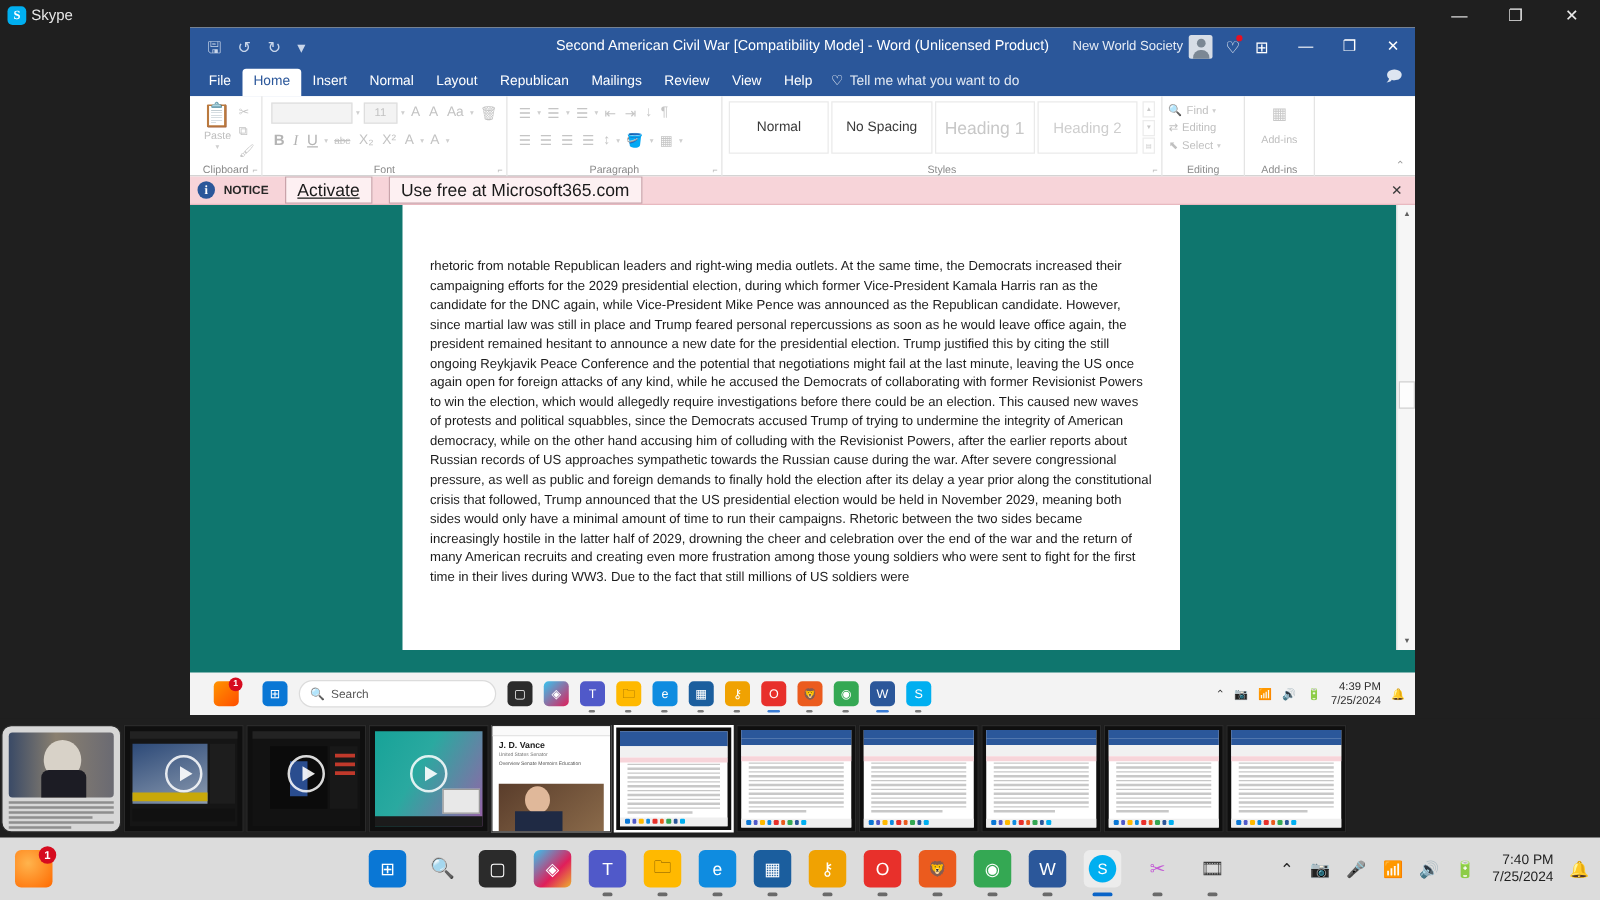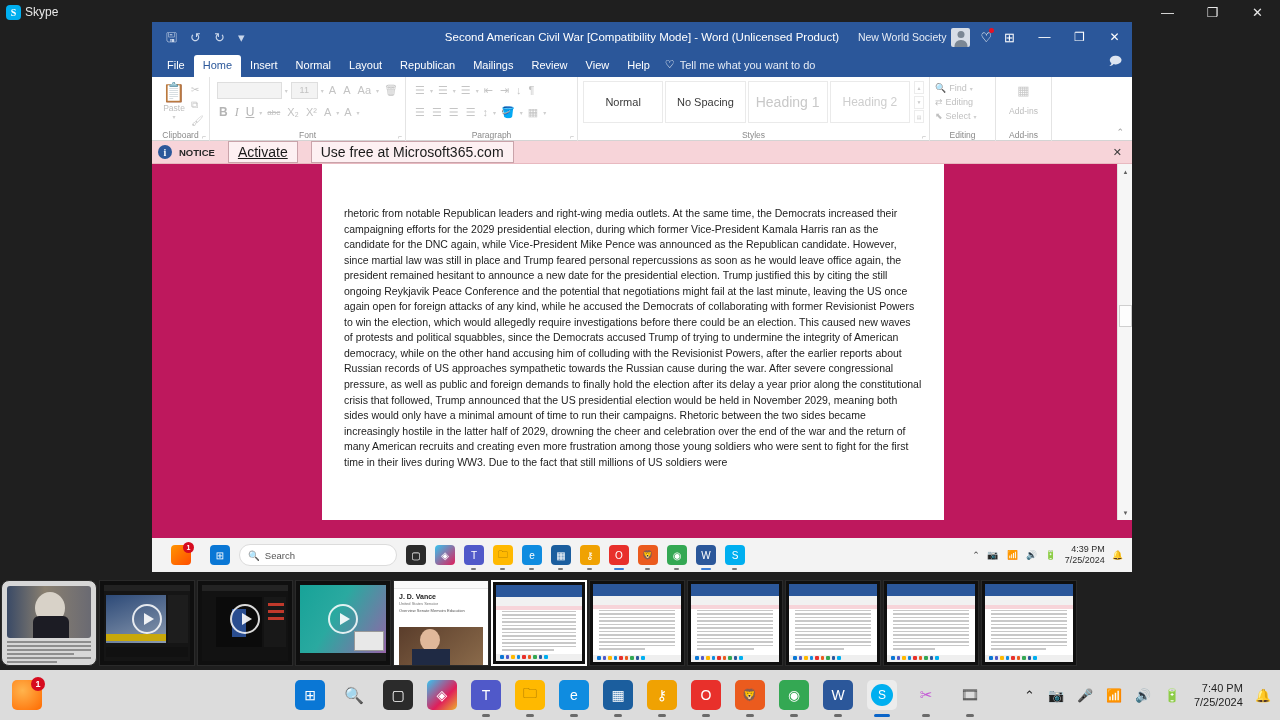--- a/index.html
+++ b/index.html
@@ -154,21 +154,21 @@
   .notice-tx { font-size: 9.5px; color: #262626; }
   .notice-btn {
     font-size: 14px; color: #1a1a1a; background: #fdf0f2; border: 1px solid #c9a3aa;
     padding: 2px 9px; margin-left: 6px;
   }
   .notice-btn u { text-decoration: underline; }
   .notice-x { margin-left: auto; font-size: 11px; color: #3a3a3a; padding-right:4px; }
 
   
   .doc-canvas {
-    height: 451px; background: #be185d; position: relative; overflow: hidden;
+    height: 451px; background: #0f766e; position: relative; overflow: hidden;
   }
   .page {
     position: absolute; left: 170px; top: 0; width: 622px; height: 356px;
     background: #fff;
   }
   .page-text {
     padding: 42px 22px 0 22px; font-size: 10.5px; line-height: 15.55px;
     color: #1c1c1c; text-align: left; font-family: "Liberation Sans", sans-serif;
   }
   .vscroll {

